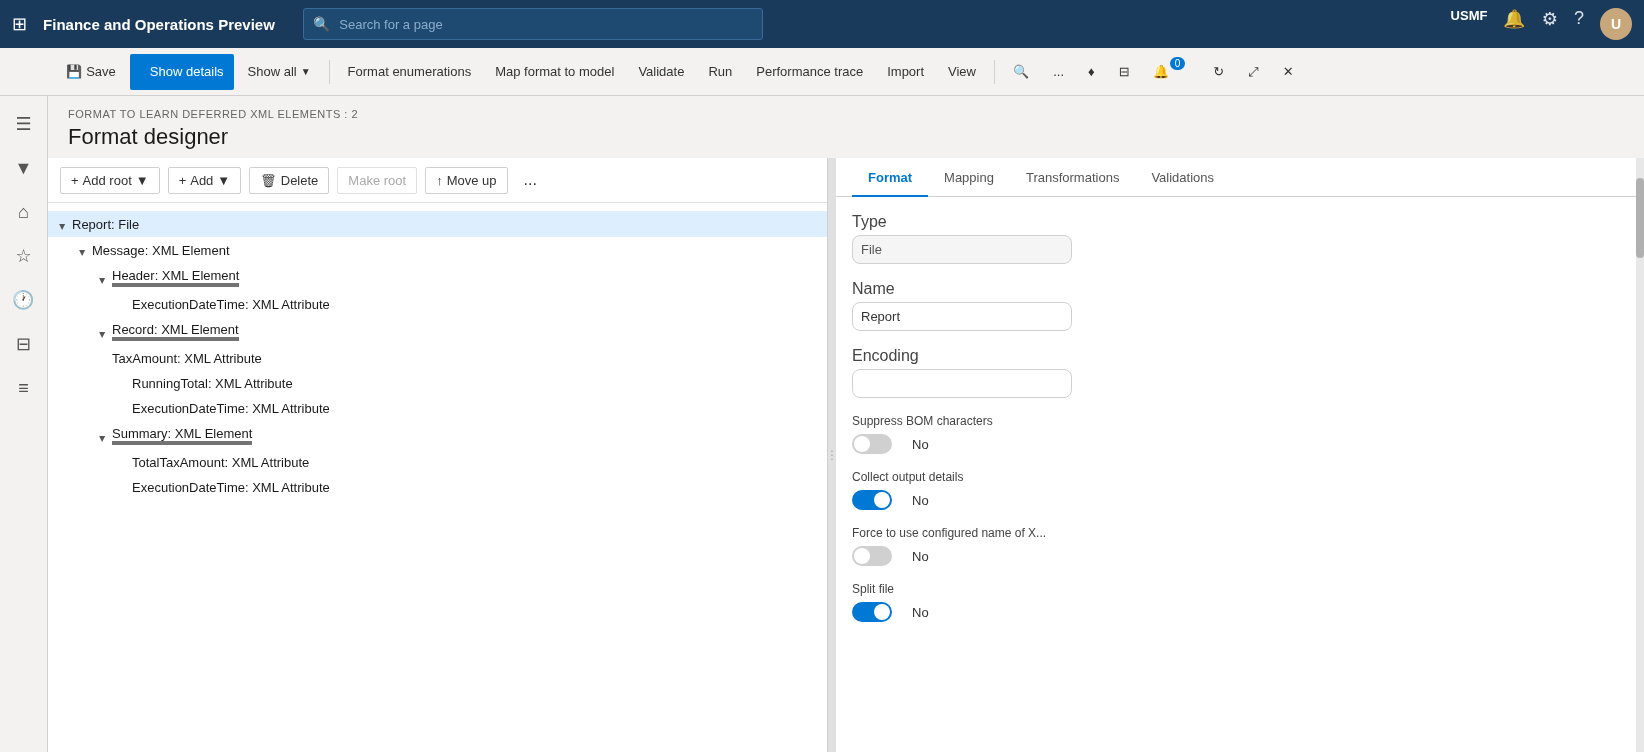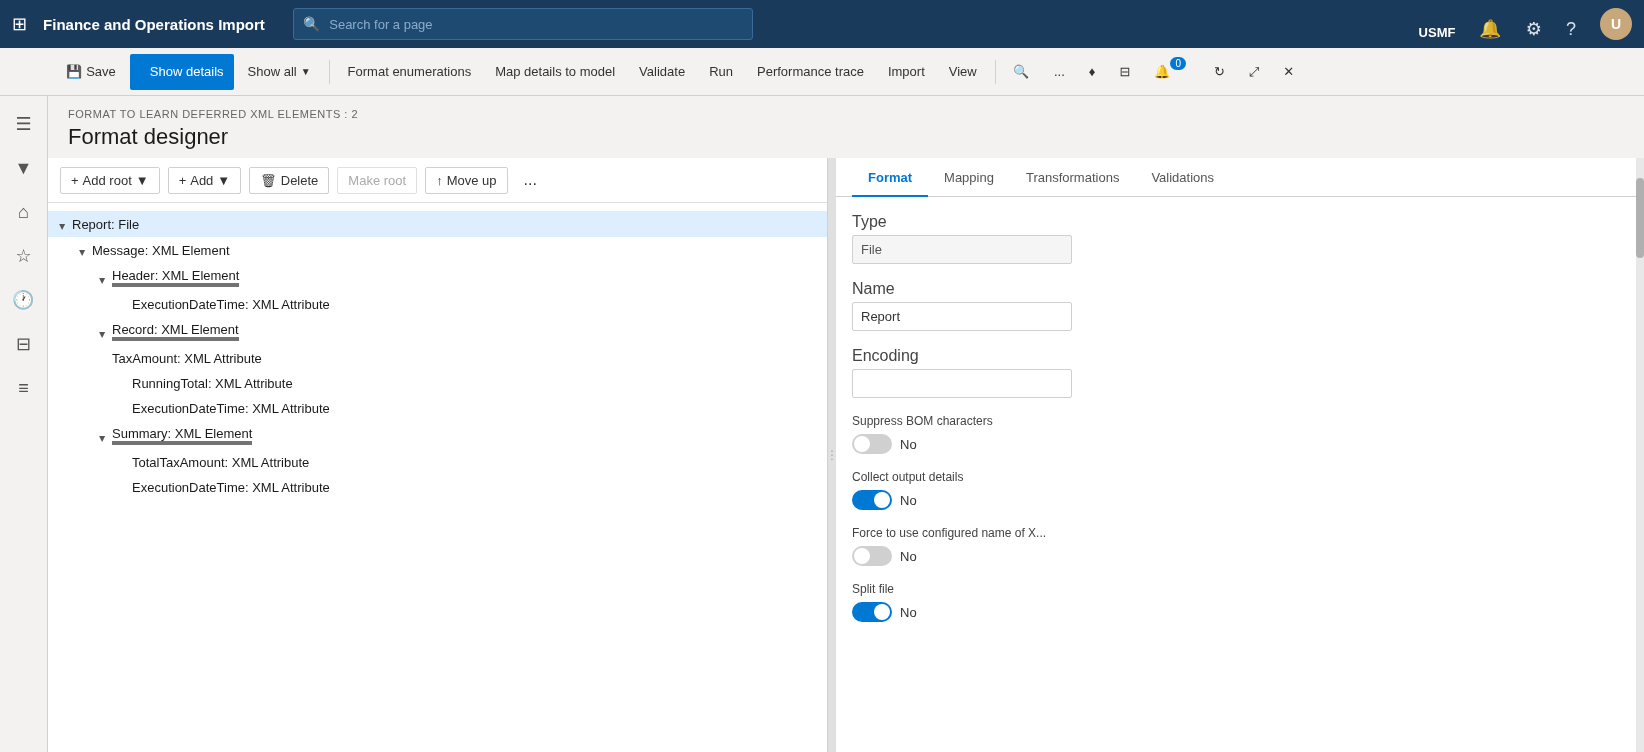--- a/index.html
+++ b/index.html
@@ -35,22 +35,22 @@
       border: none;
       outline: none;
       color: #c8d6e5;
       font-size: 13px;
       width: 100%;
     }
     .nav-search input::placeholder { color: #8aaccc; }
     .nav-right {
       margin-left: auto;
       display: flex;
-      align-items: flex-end;
-      gap: 24px;
+      align-items: flex-start;
+      gap: 16px;
       color: white;
     }
     .nav-user { font-size: 13px; font-weight: 600; }
     .nav-avatar {
       width: 32px; height: 32px;
       border-radius: 50%;
       background: #c8a87a;
       display: flex; align-items: center; justify-content: center;
       font-size: 14px; color: white; font-weight: bold;
       overflow: hidden;
@@ -254,32 +254,32 @@
       font-size: 16px;
       color: #444;
       margin-bottom: 4px;
       display: block;
     }
     .prop-input {
       width: 100%;
       max-width: 220px;
       padding: 6px 8px;
       border: 1px solid #d0d0d0;
-      border-radius: 2px;
+      border-radius: 8px;
       font-size: 13px;
       background: white;
       color: #333;
     }
     .prop-input.readonly { background: #f5f5f5; color: #555; }
 
     
     .toggle-row {
       display: flex;
       align-items: center;
-      gap: 8px;
+      gap: 20px;
       margin-bottom: 16px;
     }
     .toggle-label-text {
       font-size: 12px;
       color: #444;
       display: block;
       margin-bottom: 6px;
     }
     .toggle {
       width: 40px; height: 20px;
@@ -340,21 +340,21 @@
       position: relative;
       top: -8px;
       left: -4px;
     }
   </style>
 </head>
 <body>
 
 <div class="top-nav">
   <span class="nav-grid-icon">⊞</span>
-  <span class="nav-title">Finance and Operations Import</span>
+  <span class="nav-title">Finance and Operations Preview</span>
   <div class="nav-search">
     <span style="color:#8aaccc;font-size:14px;">🔍</span>
     <input placeholder="Search for a page" style="">
   </div>
   <div class="nav-right">
     <span class="nav-user">USMF</span>
     <span class="nav-icon-btn">🔔</span>
     <span class="nav-icon-btn">⚙</span>
     <span class="nav-icon-btn">?</span>
     <div class="nav-avatar">U</div>
@@ -371,21 +371,21 @@
   </button>
   <button class="toolbar-btn">
     <span>Show all</span>
     <span class="chevron">▼</span>
   </button>
   <div class="toolbar-divider"></div>
   <button class="toolbar-btn">
     <span>Format enumerations</span>
   </button>
   <button class="toolbar-btn">
-    <span>Map details to model</span>
+    <span>Map format to model</span>
   </button>
   <button class="toolbar-btn">
     <span>Validate</span>
   </button>
   <button class="toolbar-btn">
     <span>Run</span>
   </button>
   <button class="toolbar-btn">
     <span>Performance trace</span>
   </button>

